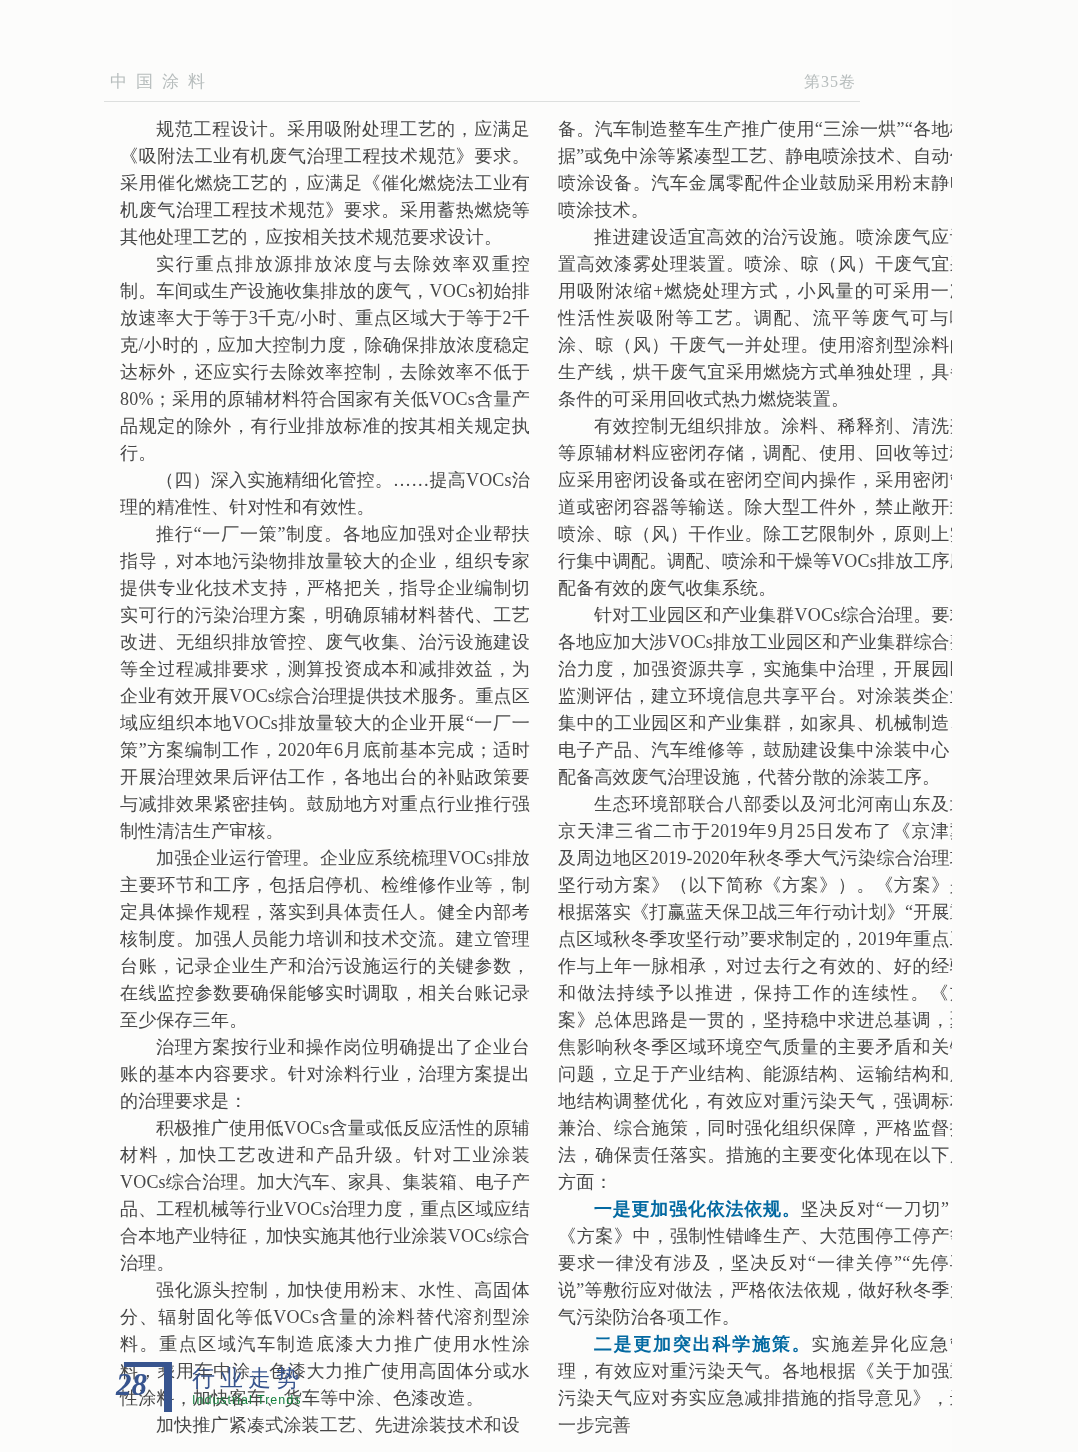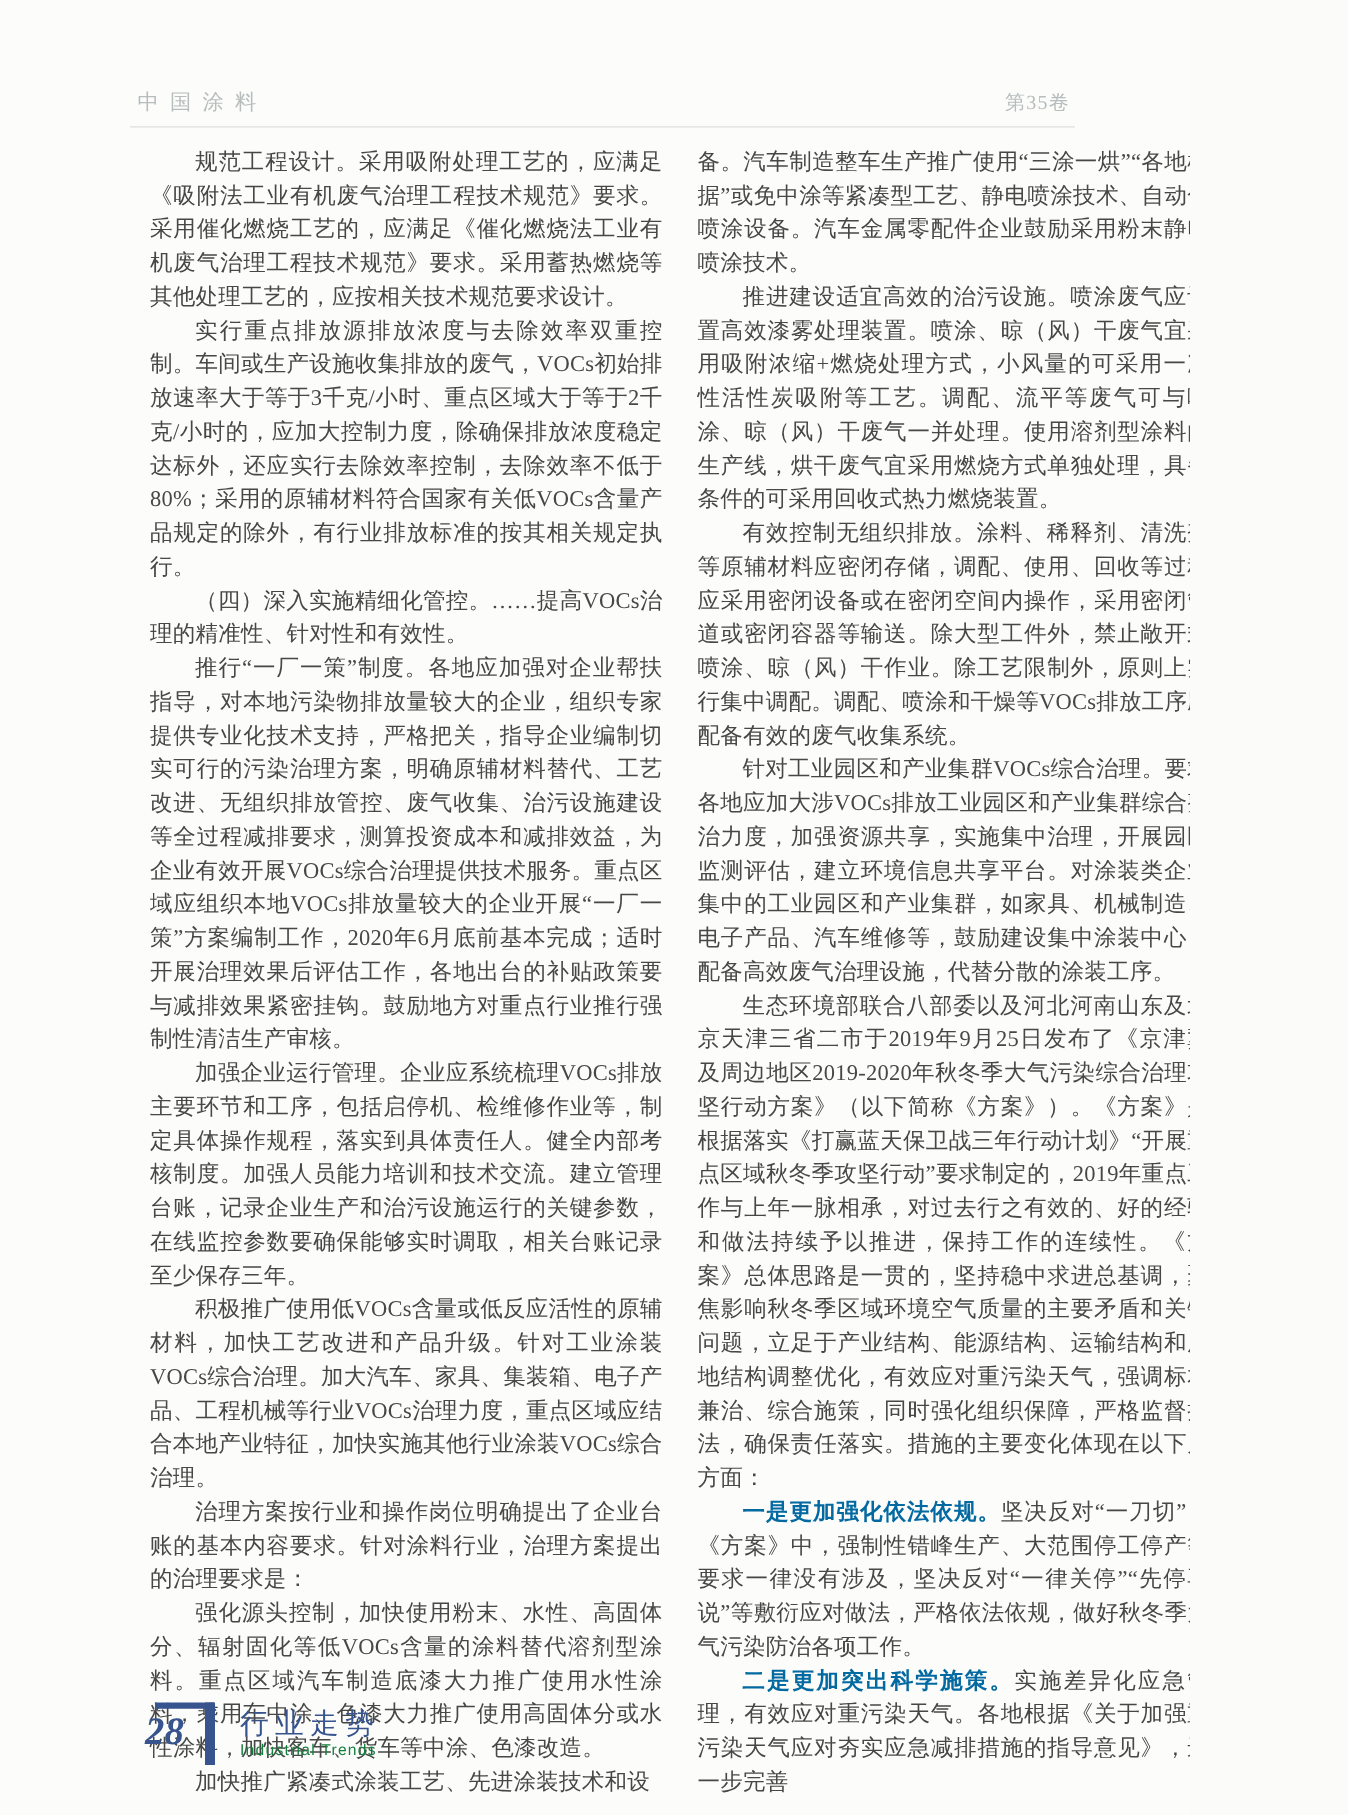--- a/index.html
+++ b/index.html
@@ -50,22 +50,22 @@
   <div class="header-rule"></div>
 
   <div class="columns">
 
     <div class="col">
       <p>规范工程设计。采用吸附处理工艺的，应满足《吸附法工业有机废气治理工程技术规范》要求。采用催化燃烧工艺的，应满足《催化燃烧法工业有机废气治理工程技术规范》要求。采用蓄热燃烧等其他处理工艺的，应按相关技术规范要求设计。</p>
       <p>实行重点排放源排放浓度与去除效率双重控制。车间或生产设施收集排放的废气，VOCs初始排放速率大于等于3千克/小时、重点区域大于等于2千克/小时的，应加大控制力度，除确保排放浓度稳定达标外，还应实行去除效率控制，去除效率不低于80%；采用的原辅材料符合国家有关低VOCs含量产品规定的除外，有行业排放标准的按其相关规定执行。</p>
       <p>（四）深入实施精细化管控。……提高VOCs治理的精准性、针对性和有效性。</p>
       <p>推行“一厂一策”制度。各地应加强对企业帮扶指导，对本地污染物排放量较大的企业，组织专家提供专业化技术支持，严格把关，指导企业编制切实可行的污染治理方案，明确原辅材料替代、工艺改进、无组织排放管控、废气收集、治污设施建设等全过程减排要求，测算投资成本和减排效益，为企业有效开展VOCs综合治理提供技术服务。重点区域应组织本地VOCs排放量较大的企业开展“一厂一策”方案编制工作，2020年6月底前基本完成；适时开展治理效果后评估工作，各地出台的补贴政策要与减排效果紧密挂钩。鼓励地方对重点行业推行强制性清洁生产审核。</p>
       <p>加强企业运行管理。企业应系统梳理VOCs排放主要环节和工序，包括启停机、检维修作业等，制定具体操作规程，落实到具体责任人。健全内部考核制度。加强人员能力培训和技术交流。建立管理台账，记录企业生产和治污设施运行的关键参数，在线监控参数要确保能够实时调取，相关台账记录至少保存三年。</p>
+      <p>治理方案按行业和操作岗位明确提出了企业台账的基本内容要求。针对涂料行业，治理方案提出的治理要求是：</p>
       <p>积极推广使用低VOCs含量或低反应活性的原辅材料，加快工艺改进和产品升级。针对工业涂装VOCs综合治理。加大汽车、家具、集装箱、电子产品、工程机械等行业VOCs治理力度，重点区域应结合本地产业特征，加快实施其他行业涂装VOCs综合治理。</p>
-      <p>治理方案按行业和操作岗位明确提出了企业台账的基本内容要求。针对涂料行业，治理方案提出的治理要求是：</p>
       <p>强化源头控制，加快使用粉末、水性、高固体分、辐射固化等低VOCs含量的涂料替代溶剂型涂料。重点区域汽车制造底漆大力推广使用水性涂料，乘用车中涂、色漆大力推广使用高固体分或水性涂料，加快客车、货车等中涂、色漆改造。</p>
       <p>加快推广紧凑式涂装工艺、先进涂装技术和设</p>
     </div>
 
     <div class="col">
       <p class="cont">备。汽车制造整车生产推广使用“三涂一烘”“各地根据”或免中涂等紧凑型工艺、静电喷涂技术、自动化喷涂设备。汽车金属零配件企业鼓励采用粉末静电喷涂技术。</p>
       <p>推进建设适宜高效的治污设施。喷涂废气应设置高效漆雾处理装置。喷涂、晾（风）干废气宜采用吸附浓缩+燃烧处理方式，小风量的可采用一次性活性炭吸附等工艺。调配、流平等废气可与喷涂、晾（风）干废气一并处理。使用溶剂型涂料的生产线，烘干废气宜采用燃烧方式单独处理，具备条件的可采用回收式热力燃烧装置。</p>
       <p>有效控制无组织排放。涂料、稀释剂、清洗剂等原辅材料应密闭存储，调配、使用、回收等过程应采用密闭设备或在密闭空间内操作，采用密闭管道或密闭容器等输送。除大型工件外，禁止敞开式喷涂、晾（风）干作业。除工艺限制外，原则上实行集中调配。调配、喷涂和干燥等VOCs排放工序应配备有效的废气收集系统。</p>
       <p>针对工业园区和产业集群VOCs综合治理。要求各地应加大涉VOCs排放工业园区和产业集群综合整治力度，加强资源共享，实施集中治理，开展园区监测评估，建立环境信息共享平台。对涂装类企业集中的工业园区和产业集群，如家具、机械制造、电子产品、汽车维修等，鼓励建设集中涂装中心，配备高效废气治理设施，代替分散的涂装工序。</p>
       <p>生态环境部联合八部委以及河北河南山东及北京天津三省二市于2019年9月25日发布了《京津冀及周边地区2019-2020年秋冬季大气污染综合治理攻坚行动方案》（以下简称《方案》）。《方案》是根据落实《打赢蓝天保卫战三年行动计划》“开展重点区域秋冬季攻坚行动”要求制定的，2019年重点工作与上年一脉相承，对过去行之有效的、好的经验和做法持续予以推进，保持工作的连续性。《方案》总体思路是一贯的，坚持稳中求进总基调，聚焦影响秋冬季区域环境空气质量的主要矛盾和关键问题，立足于产业结构、能源结构、运输结构和用地结构调整优化，有效应对重污染天气，强调标本兼治、综合施策，同时强化组织保障，严格监督执法，确保责任落实。措施的主要变化体现在以下几方面：</p>

